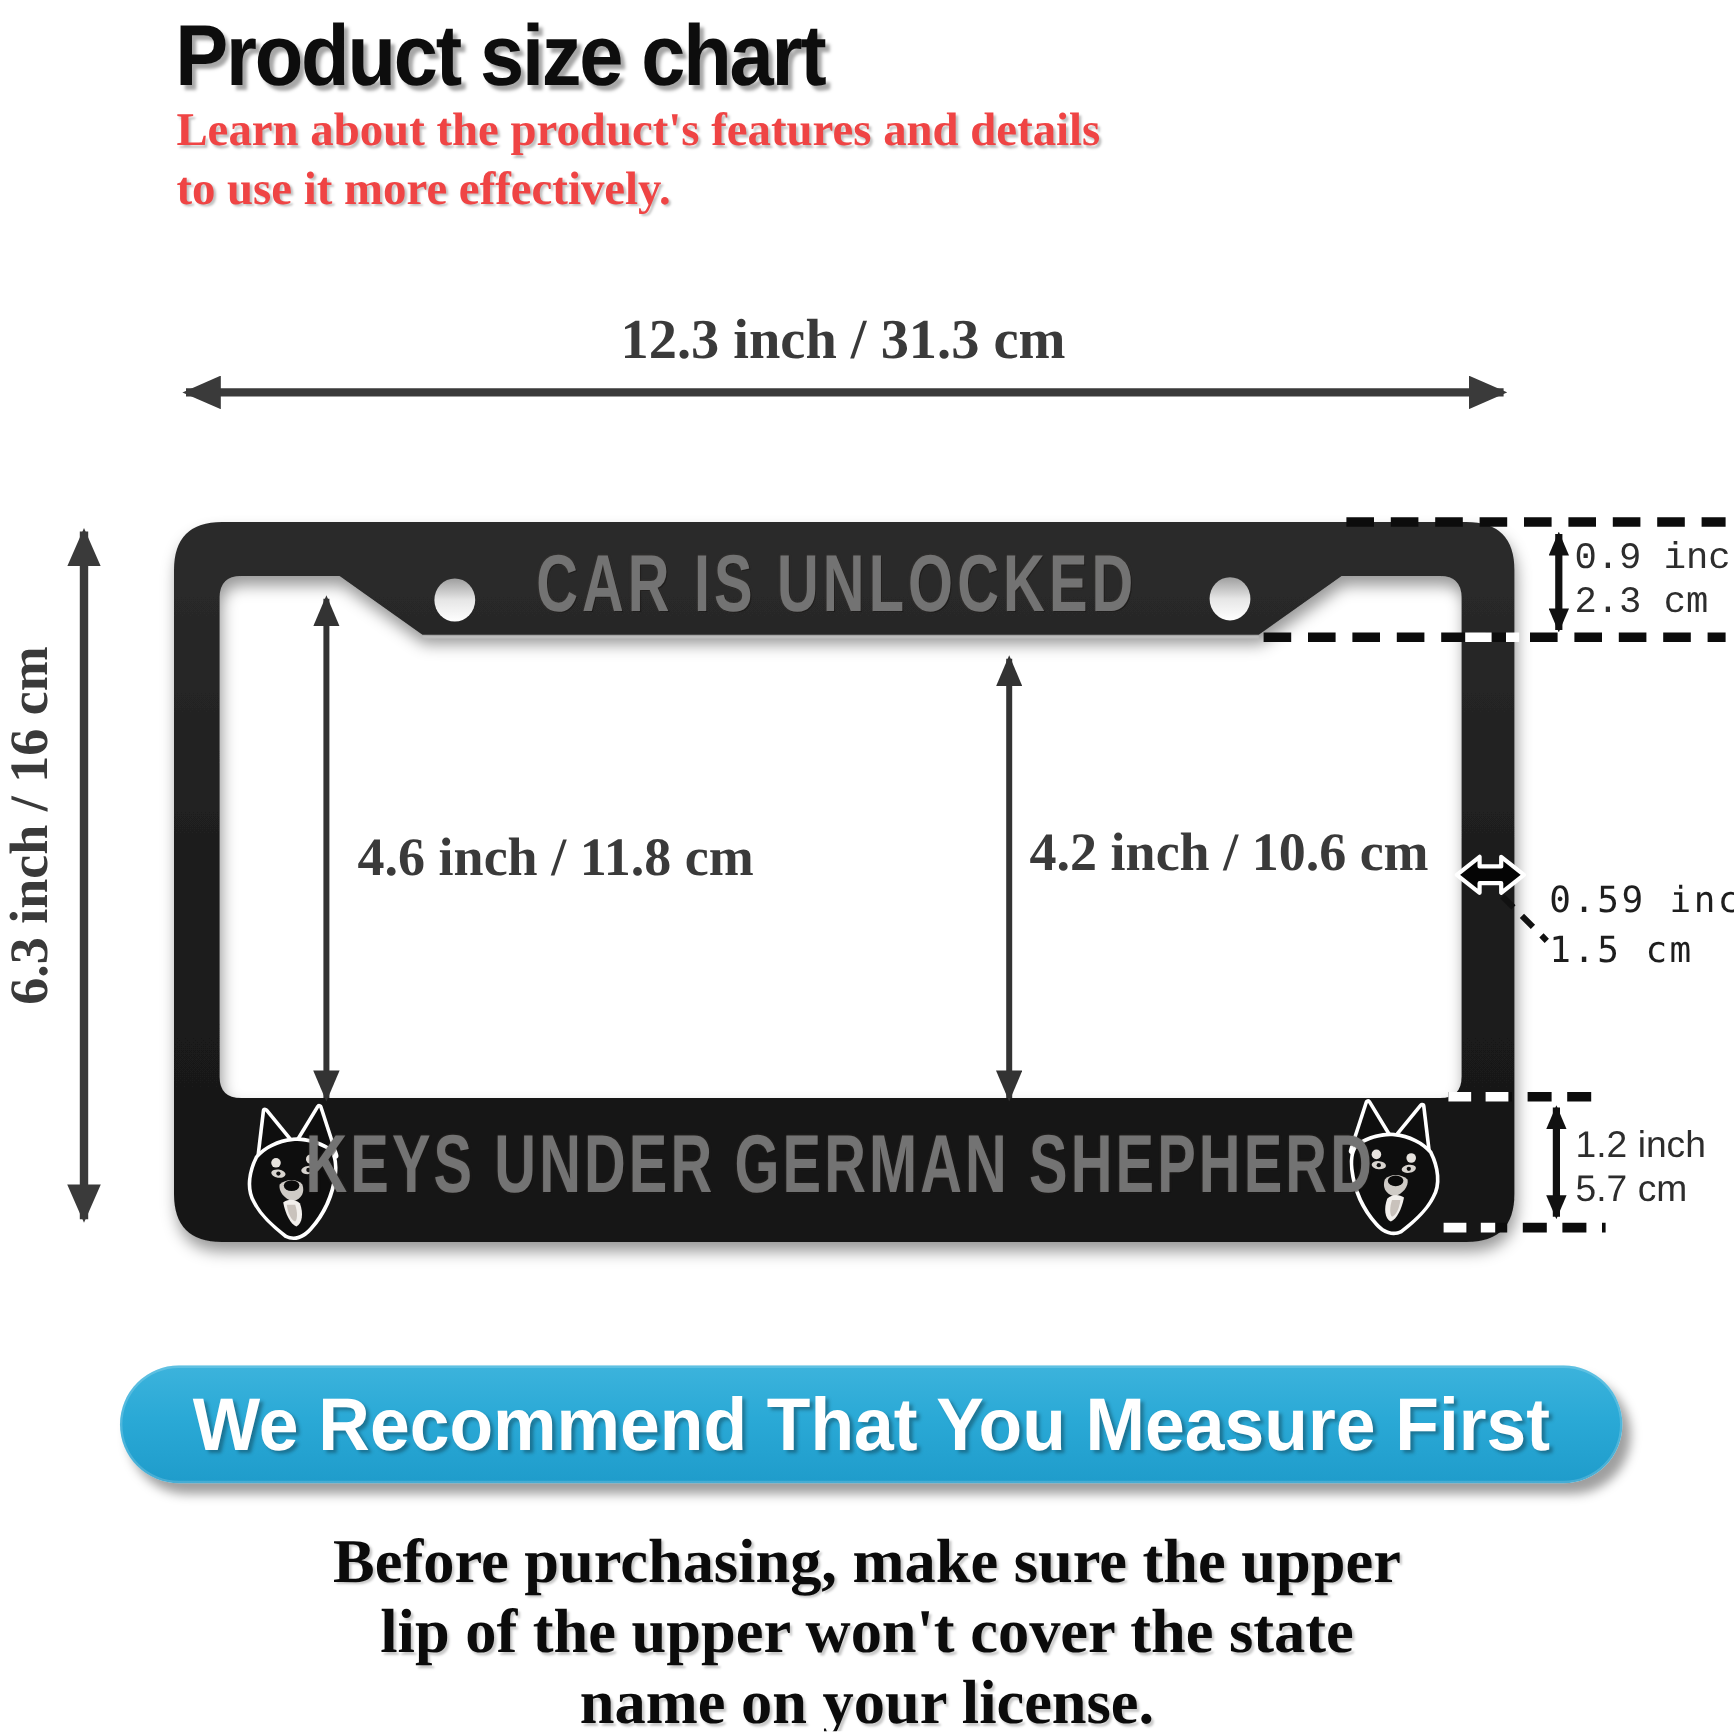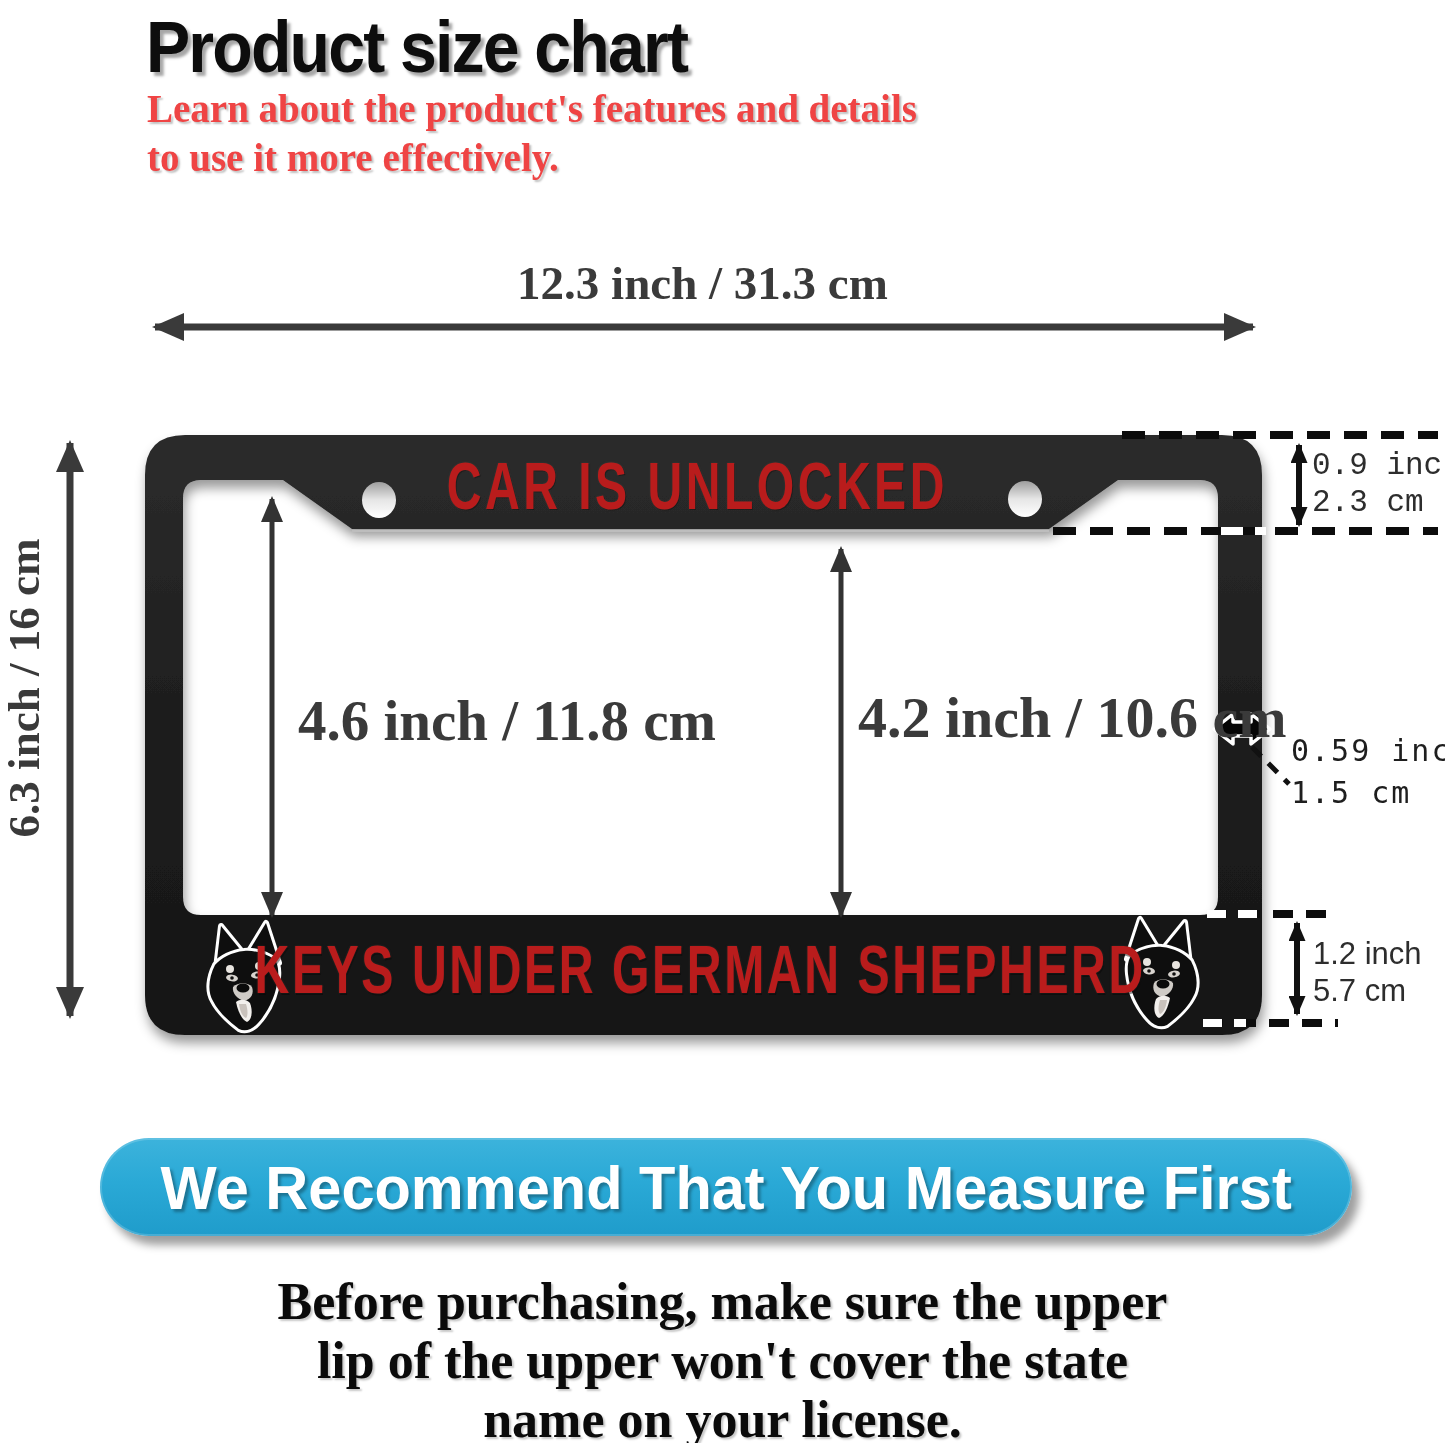--- a/index.html
+++ b/index.html
@@ -11,31 +11,31 @@
          font-size:72px;color:#0d0d0d;letter-spacing:-2px;
          transform:scaleX(0.92);transform-origin:left top;
          text-shadow:4px 4px 3px rgba(0,0,0,0.35);white-space:nowrap;}
   .subtitle{left:147px;top:84px;font-weight:bold;font-size:39px;line-height:49px;
             color:#ef4444;text-shadow:2px 2px 2px rgba(0,0,0,0.25);white-space:nowrap;}
   
   .dim-serif{font-weight:bold;color:#3a3a3a;white-space:nowrap;}
   .lbl-width{left:0;top:256px;width:1405px;text-align:center;font-size:47px;}
   .lbl-height{left:-146px;top:662px;width:340px;text-align:center;font-size:45px;
               transform:rotate(-90deg);transform-origin:center;}
-  .lbl-46{left:298px;top:688px;font-size:57px;}
-  .lbl-42{left:858px;top:684px;font-size:58px;}
+  .lbl-46{left:298px;top:688px;font-size:45px;}
+  .lbl-42{left:858px;top:684px;font-size:45px;}
   .sans-dim{font-family:"Liberation Sans",sans-serif;font-size:31px;line-height:37px;
             color:#2d2d2d;white-space:nowrap;}
   .lbl-09{left:1312px;top:447px;font-family:Liberation Mono, monospace;}
   .lbl-12{left:1313px;top:935px;}
   .mono-dim{font-family:"DejaVu Sans Mono",monospace;font-size:30px;line-height:42px;
             letter-spacing:2px;color:#1e1e1e;white-space:nowrap;}
   .lbl-059{left:1291px;top:730px;}
   
-  .frame-text{display:flex;align-items:center;justify-content:center;color:#b91c1c;
+  .frame-text{display:flex;align-items:center;justify-content:center;color:#737373;
               font-family:"Liberation Sans",sans-serif;font-weight:bold;white-space:nowrap;
               text-shadow:0 0 2px rgba(90,80,70,0.45), 1px 1px 0 rgba(0,0,0,0.4);}
   .ft-top{left:415px;top:446px;width:565px;height:78px;}
   .ft-top span{display:inline-block;font-size:56px;letter-spacing:4px;transform:scale(0.86,1.2);}
   .ft-bottom{left:290px;top:924px;width:820px;height:90px;}
   .ft-bottom span{display:inline-block;font-size:56px;letter-spacing:3px;transform:scale(0.86,1.22);}
   
   .banner{left:100px;top:1138px;width:1252px;height:98px;border-radius:49px;
           background:linear-gradient(180deg,#3cb3dc 0%,#2aa9d6 45%,#1f9ccb 100%);
           box-shadow:7px 9px 9px rgba(0,0,0,0.38), inset 0 0 0 2px rgba(255,255,255,0.18);

